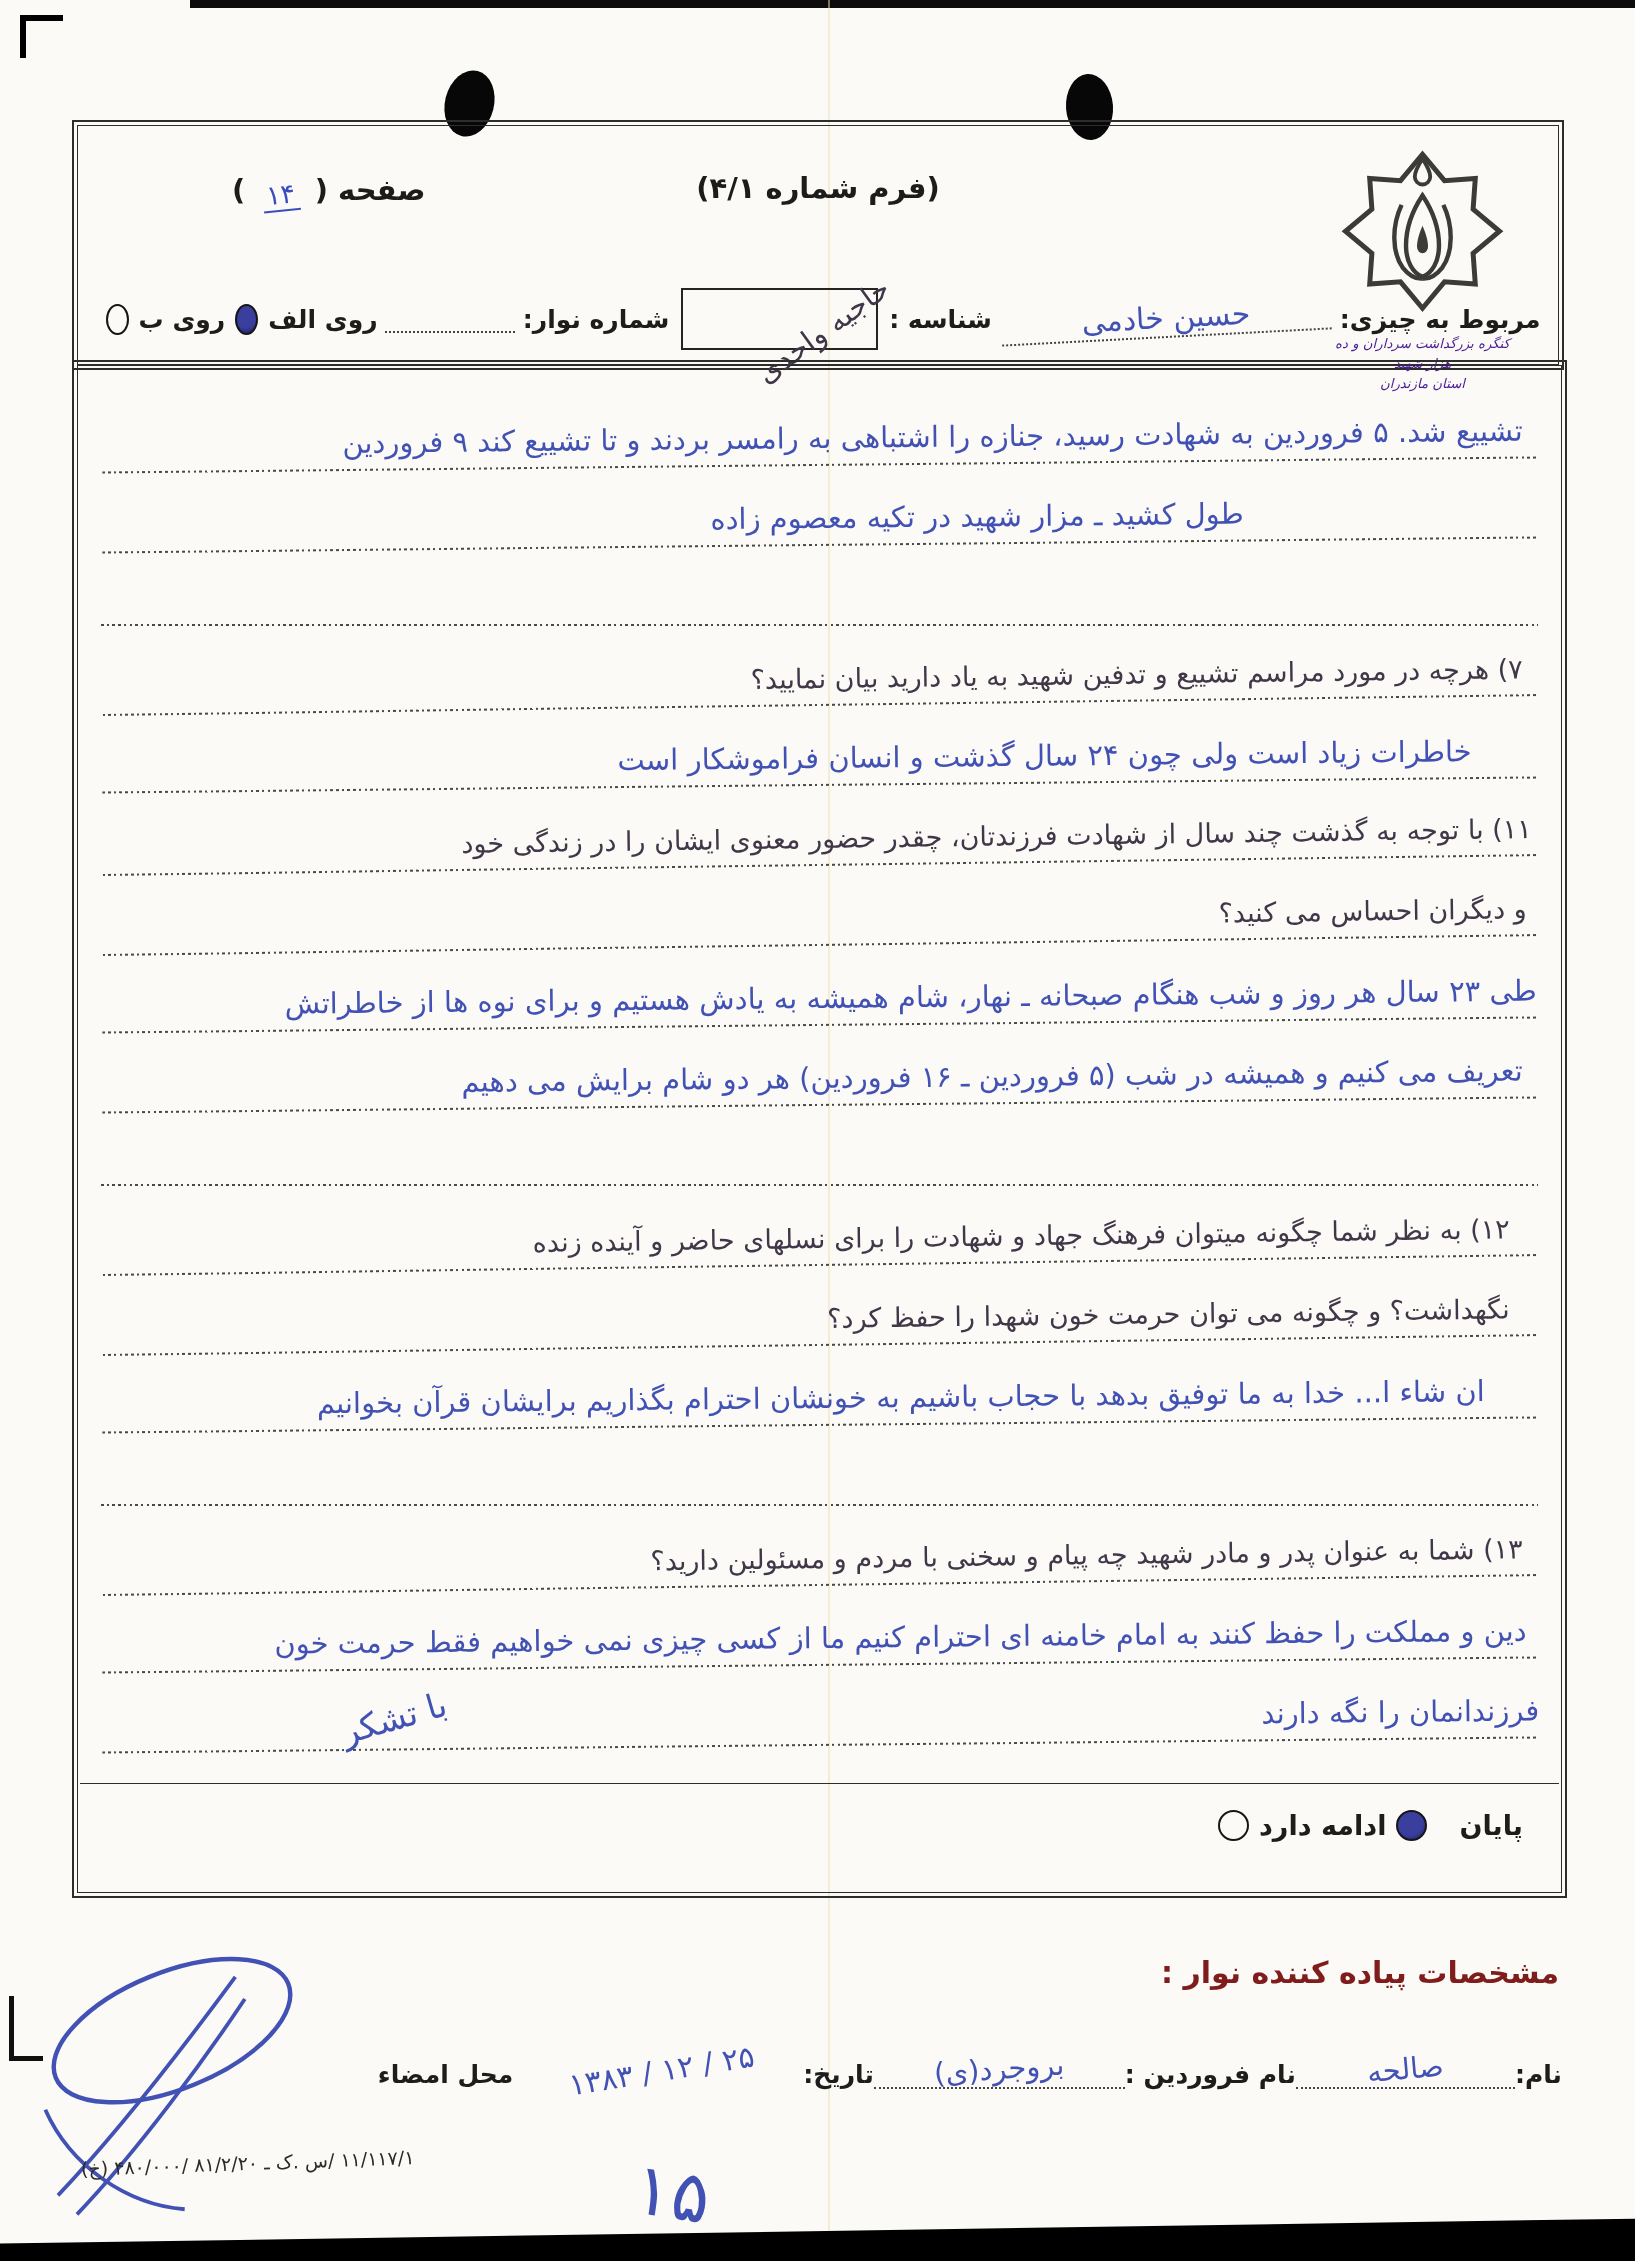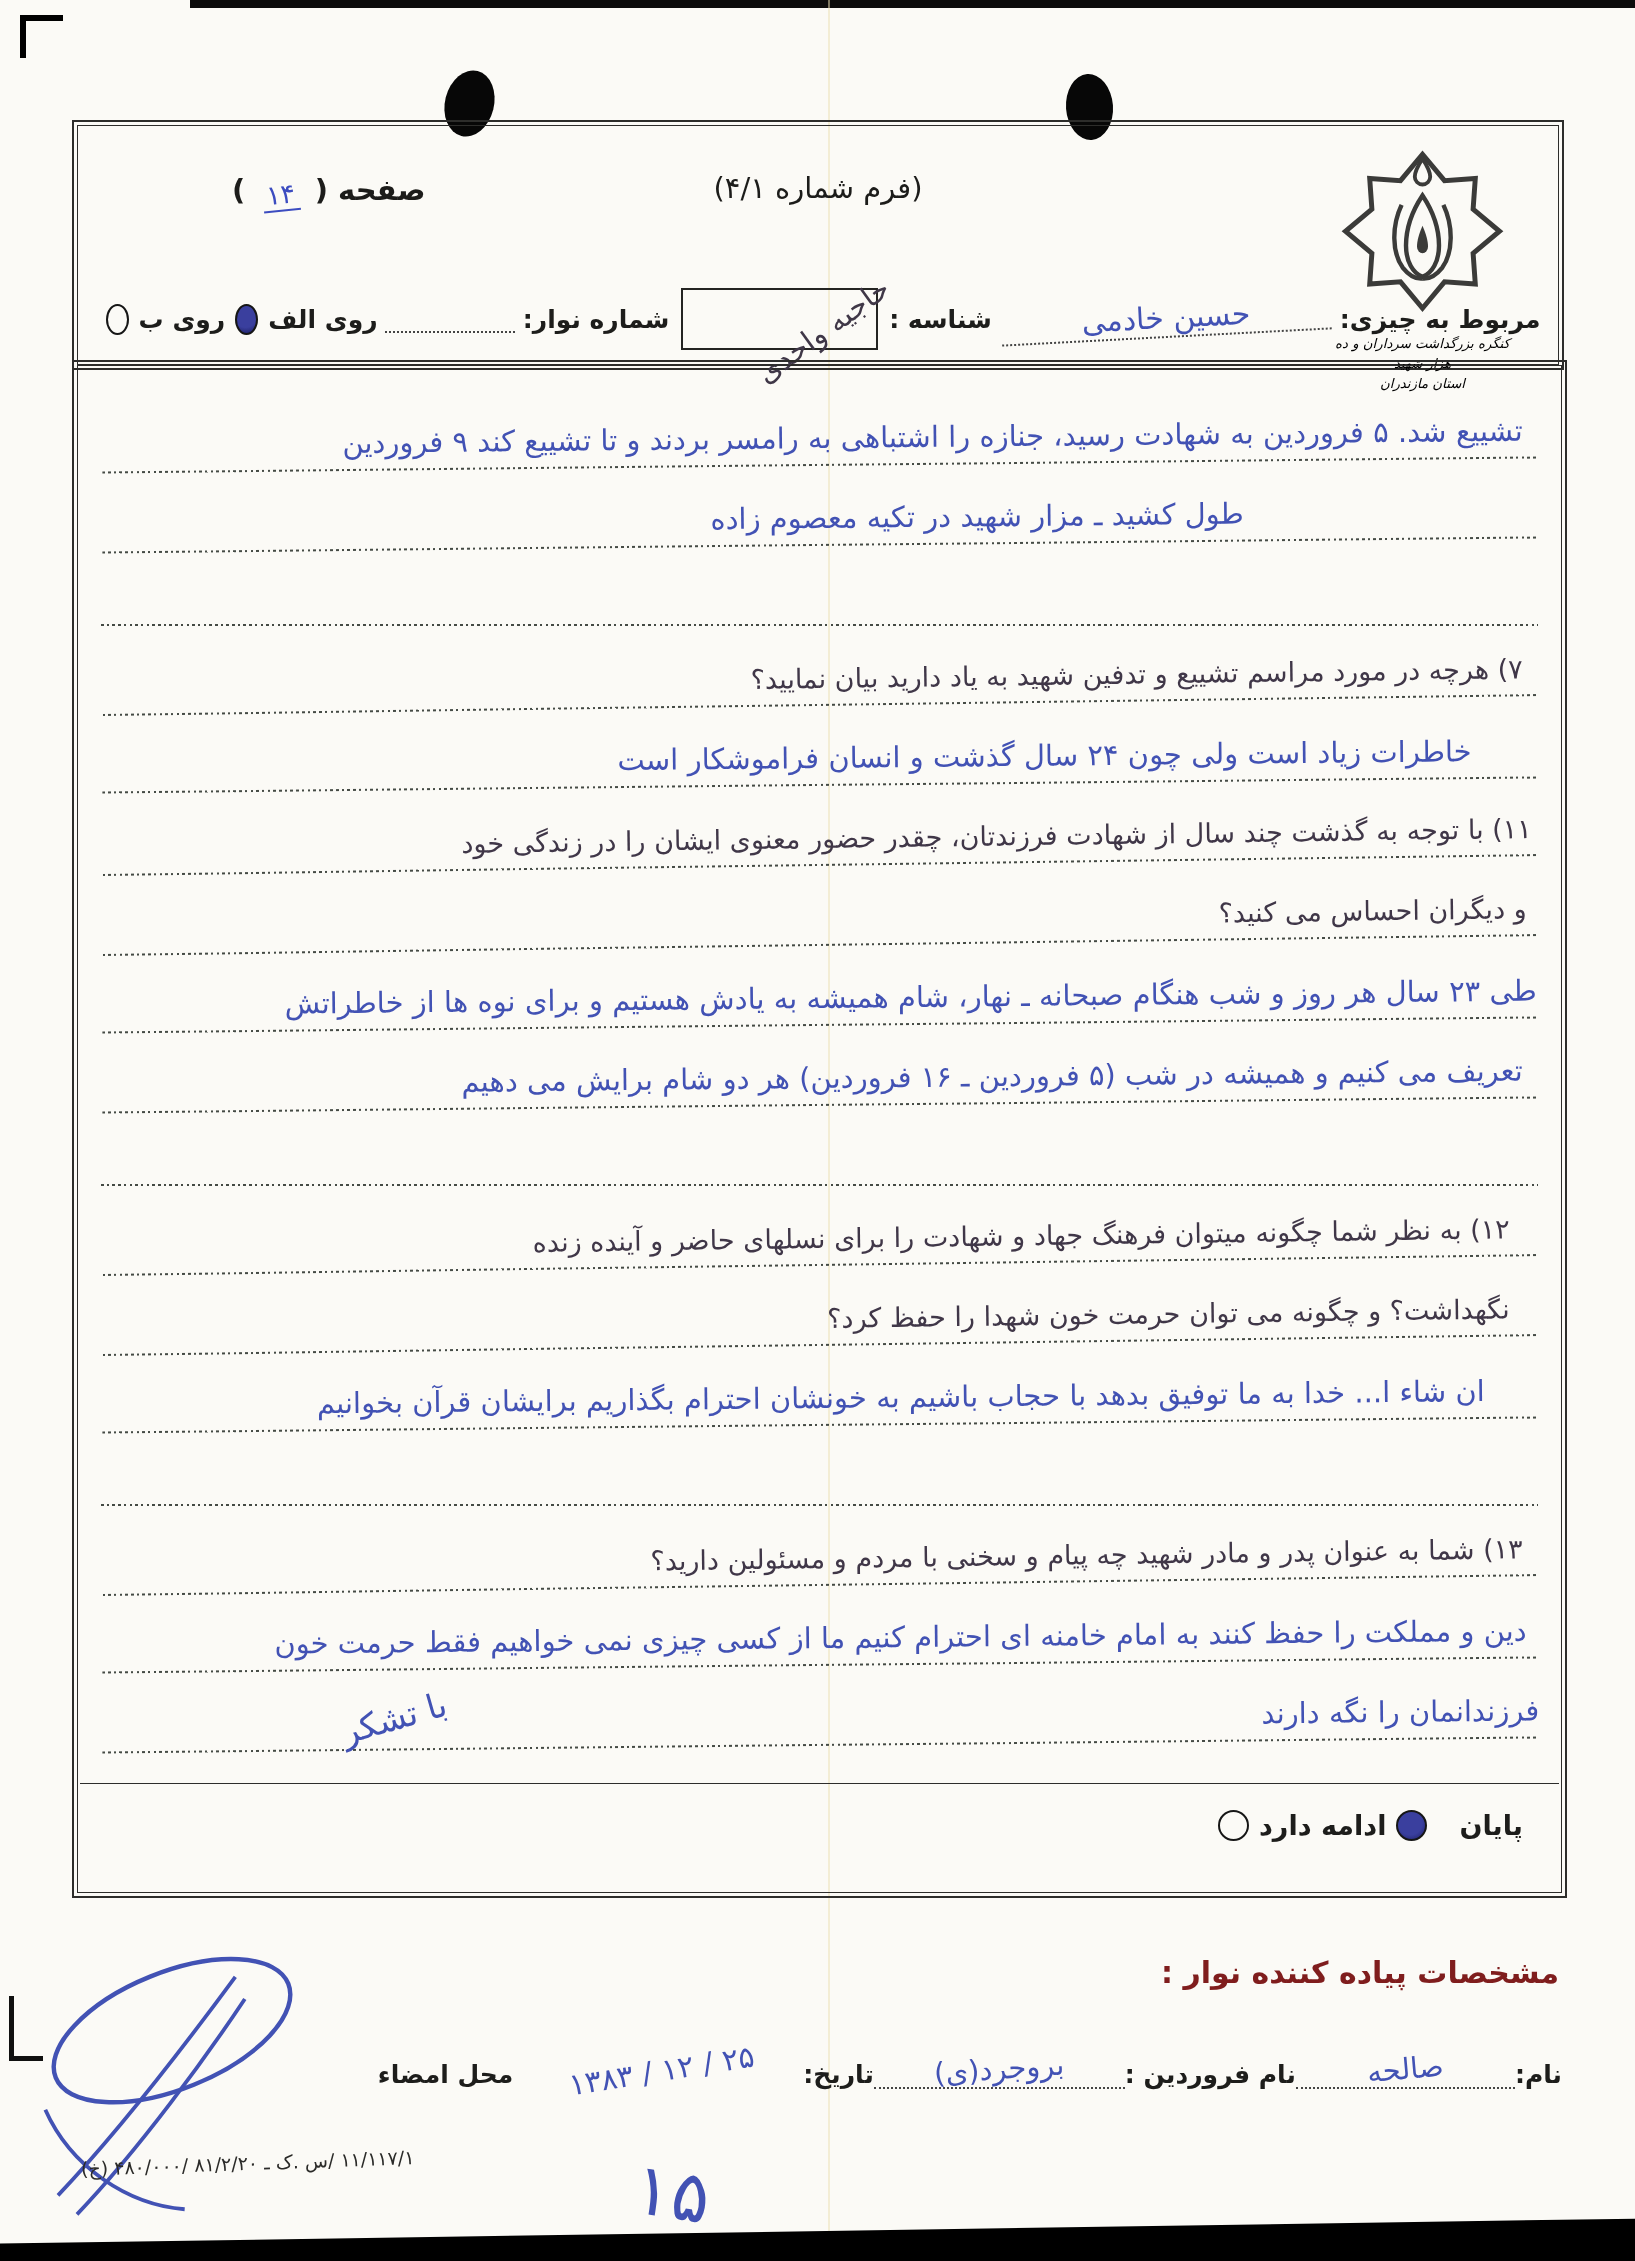--- a/index.html
+++ b/index.html
@@ -17,28 +17,28 @@
   .bottom-bracket{position:absolute;left:9px;top:1996px;width:29px;height:60px;
                   border-left:5px solid #101010;border-bottom:5px solid #101010;}
   .fold-line{position:absolute;left:828px;top:0;width:1.9px;height:100%;background:#ece0b4;opacity:.5;}
   
   .frame{position:absolute;border:2.5px solid #2d2d2b;background:transparent;}
   .frame::before{content:"";position:absolute;inset:3.2px;border:1.3px solid #2d2d2b;pointer-events:none;}
   .header-box{left:72px;top:120px;width:1488px;height:246px;}
   .body-box{left:72px;top:360px;width:1491px;height:1534px;}
   
   .form-title{position:absolute;top:49px;left:50%;transform:translateX(-50%);
-              font-size:29px;font-weight:normal;color:#1c1c1a;white-space:nowrap;}
+              font-size:29px;font-weight:bold;color:#1c1c1a;white-space:nowrap;}
   .page-field{position:absolute;top:51px;left:158px;font-size:29px;font-weight:bold;
               color:#1c1c1a;white-space:nowrap;direction:rtl;}
   .page-num{display:inline-block;color:#3c4cc0;font-size:27px;font-weight:normal;
             transform:rotate(-6deg) translateY(3.8px);border-bottom:2.5px solid #3c4cc0;
             padding:0 3.8px;margin:0 6.3px;}
   .logo-wrap{position:absolute;right:38px;top:16.5px;width:203px;text-align:center;}
-  .logo-caption{font-size:13.3px;color:#000000;line-height:1.5;font-style:italic;margin-top:3.8px;}
+  .logo-caption{font-size:13.3px;color:#4c1d95;line-height:1.5;font-style:italic;margin-top:3.8px;}
   .martyr-row{position:absolute;bottom:18px;right:21.5px;left:21.5px;display:flex;
               align-items:center;font-size:25px;font-weight:bold;color:#1d1d1b;white-space:nowrap;}
   .hand-name{display:inline-block;min-width:330px;text-align:center;color:#4252b4;
              font-weight:normal;font-size:30px;transform:rotate(-3deg);
              border-bottom:2.5px dotted #444;margin:0 9px;padding-bottom:1.3px;}
   .id-box{display:inline-block;width:273px;height:58px;border:2.5px solid #242422;
           position:relative;margin:0 11.4px;vertical-align:middle;}
   .id-overlay{position:absolute;right:0px;top:-19px;transform:rotate(-36deg);
               transform-origin:right top;color:#3f3747;font-size:29px;font-weight:normal;
               white-space:nowrap;}

